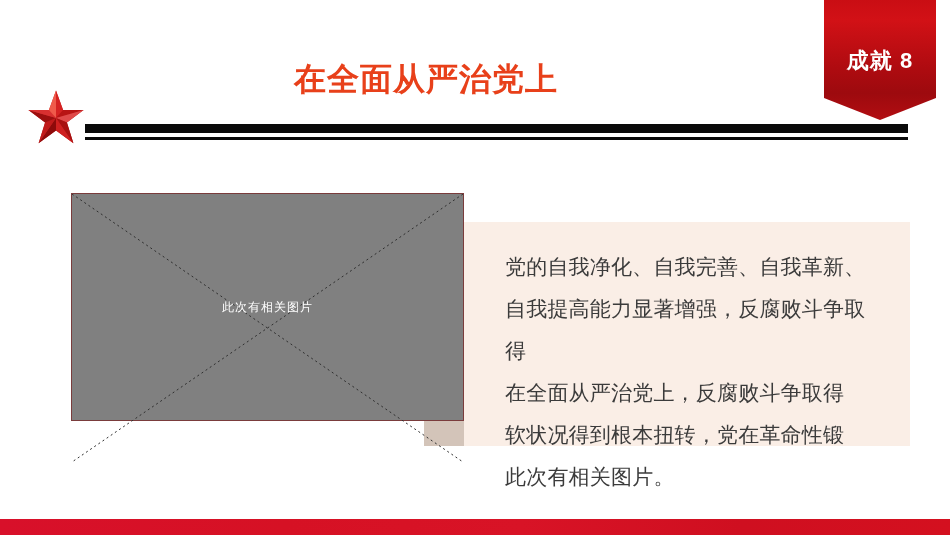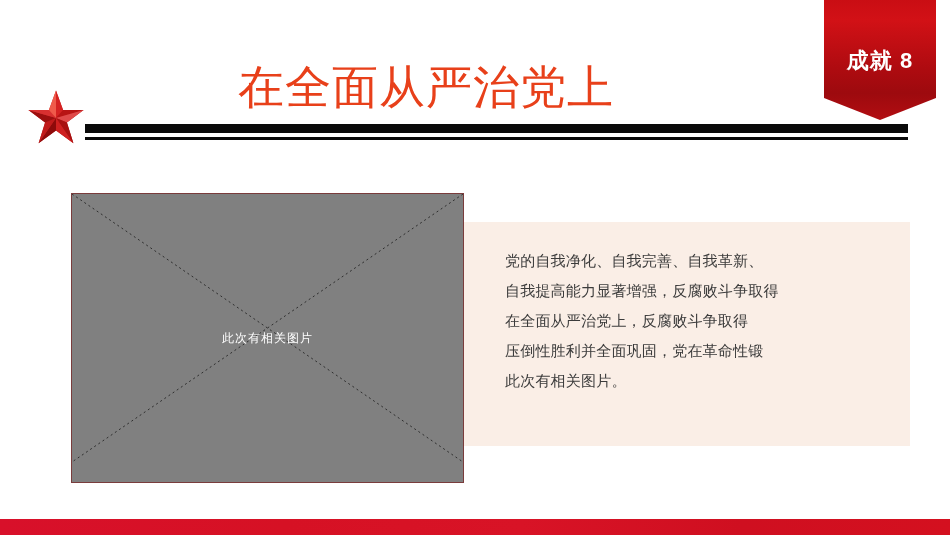--- a/index.html
+++ b/index.html
@@ -46,22 +46,22 @@
   }
 
   
   .slide-title {
     position: absolute;
     left: 0;
     right: 0;
     top: 61px;
     text-align: center;
     color: #e8401a;
-    font-size: 46px;
-    font-weight: normal;
+    font-size: 32px;
+    font-weight: bold;
     line-height: 1.15;
     letter-spacing: 1px;
     white-space: nowrap;
     padding-right: 110px;
     box-sizing: border-box;
     padding-left: 12px;
   }
 
   
   .star-wrap {
@@ -98,32 +98,32 @@
     width: 486px;
     height: 224px;
     background: #faeee6;
   }
   .text-panel-body {
     position: absolute;
     left: 505px;
     top: 246px;
     width: 372px;
     color: #3b3b3b;
-    font-size: 15px;
+    font-size: 21px;
     line-height: 2.0;
     letter-spacing: 0.2px;
     text-align: left;
   }
 
   .image-placeholder {
     position: absolute;
     left: 71px;
     top: 193px;
     width: 393px;
-    height: 290px;
+    height: 228px;
     background: #808080;
     border: 1px solid #7a3c3c;
     box-sizing: border-box;
     padding-left: 32px;
   }
   .image-placeholder .xline {
     position: absolute;
     inset: 0;
   }
   .ph-caption {
@@ -203,19 +203,19 @@
       <line x1="0" y1="0" x2="391" y2="268" stroke="#2f2f2f" stroke-width="1" stroke-dasharray="2 3"></line>
       <line x1="391" y1="0" x2="0" y2="268" stroke="#2f2f2f" stroke-width="1" stroke-dasharray="2 3"></line>
     </svg>
     <div class="ph-caption">此次有相关图片</div>
   </div>
 
   <div class="text-panel-body">
     <div>党的自我净化、自我完善、自我革新、</div>
     <div>自我提高能力显著增强，反腐败斗争取得</div>
     <div>在全面从严治党上，反腐败斗争取得</div>
-    <div>压倒性胜利并全面巩固，党在革命性锻</div>
+    <div>软状况得到根本扭转，党在革命性锻</div>
     <div>此次有相关图片。</div>
   </div>
 
   <div class="footer-band"></div>
 
 </div>
 
 </body></html>

